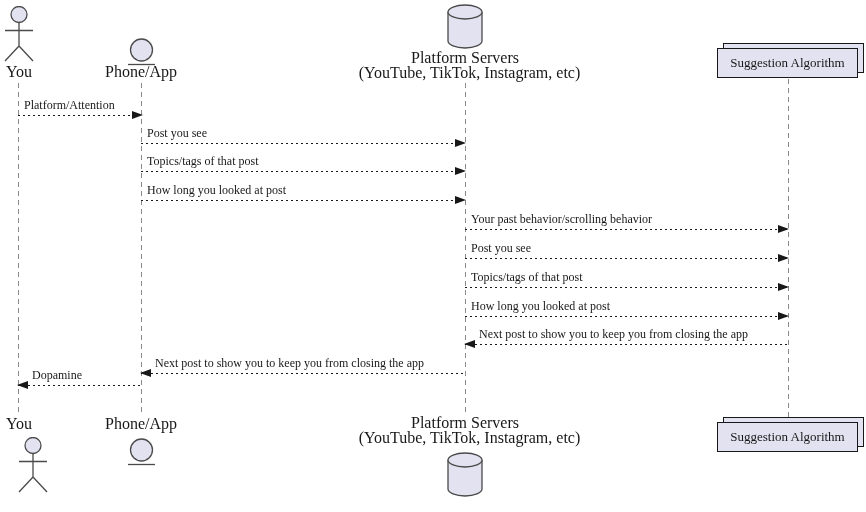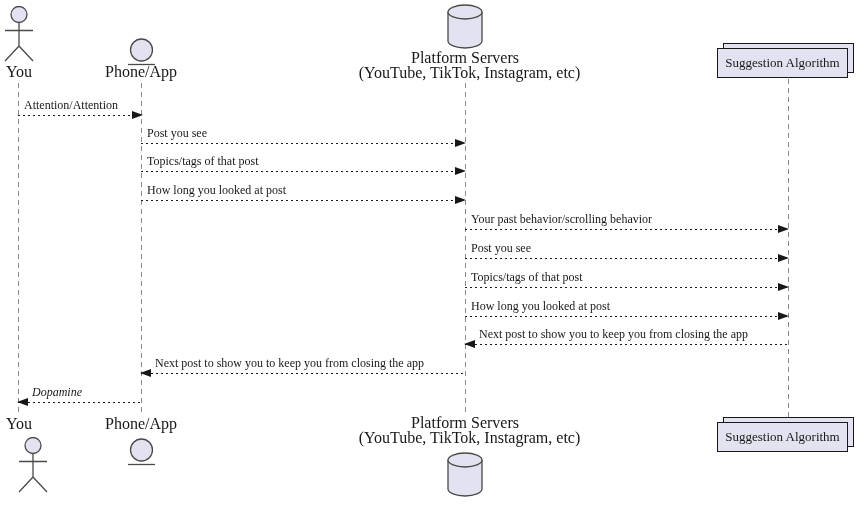--- a/index.html
+++ b/index.html
@@ -16,21 +16,21 @@
   .plabel{
     position:absolute;font-size:16px;line-height:14.5px;text-align:center;
     white-space:nowrap;transform:translateX(-50%);
   }
   .plabel .sub{display:block;margin-left:9px;}
   
   .icon{position:absolute;}
   
   .collections{position:absolute;width:148px;height:35px;}
   .col-rect{
-    position:absolute;width:131px;height:30px;box-sizing:border-box;
+    position:absolute;width:141px;height:30px;box-sizing:border-box;
     background:#E2E2F0;border:1px solid #181818;
   }
   .col-back{left:6px;top:0;}
   .col-front{left:0;top:5px;display:flex;align-items:center;justify-content:center;font-size:13px;}
   
   .msg{position:absolute;height:16px;}
   .msg-label{position:absolute;bottom:3px;left:6px;font-size:12px;white-space:nowrap;}
   .msg.left .msg-label{left:14px;}
   .msg-line{
     position:absolute;left:0;right:0;bottom:0;height:1px;
@@ -75,21 +75,21 @@
     <span>Platform Servers</span>
     <span class="sub">(YouTube, TikTok, Instagram, etc)</span>
   </div>
 
   <div class="collections" style="left:717px;top:43px;">
     <div class="col-rect col-back"></div>
     <div class="col-rect col-front">Suggestion Algorithm</div>
   </div>
 
   <div class="msg right" style="left:18px;top:100px;width:124px;">
-    <span class="msg-label">Attention/Attention</span>
+    <span class="msg-label">Platform/Attention</span>
     <div class="msg-line"></div>
   </div>
   <div class="msg right" style="left:141px;top:128px;width:324px;">
     <span class="msg-label">Post you see</span>
     <div class="msg-line"></div>
   </div>
   <div class="msg right" style="left:141px;top:156px;width:324px;">
     <span class="msg-label">Topics/tags of that post</span>
     <div class="msg-line"></div>
   </div>
@@ -114,21 +114,21 @@
     <div class="msg-line"></div>
   </div>
   <div class="msg left" style="left:465px;top:329px;width:323px;">
     <span class="msg-label">Next post to show you to keep you from closing the app</span>
     <div class="msg-line"></div>
   </div>
   <div class="msg left" style="left:141px;top:358px;width:324px;">
     <span class="msg-label">Next post to show you to keep you from closing the app</span>
     <div class="msg-line"></div>
   </div>
-  <div class="msg left" style="left:18px;top:387px;width:124px;font-style:italic;">
+  <div class="msg left" style="left:18px;top:370px;width:124px;">
     <span class="msg-label">Dopamine</span>
     <div class="msg-line"></div>
   </div>
 
   <div class="plabel" style="left:19px;top:417px;">You</div>
   <svg class="icon" style="left:15px;top:437px;" width="36" height="56" viewBox="0 0 36 56">
     <circle cx="18" cy="8.5" r="8" fill="#E2E2F0" stroke="#4a4a4a" stroke-width="1.3"></circle>
     <path d="M18 16.5 V40 M4 24.5 H32 M18 40 L4 55 M18 40 L32 55" fill="none" stroke="#4a4a4a" stroke-width="1.3"></path>
   </svg>
 

